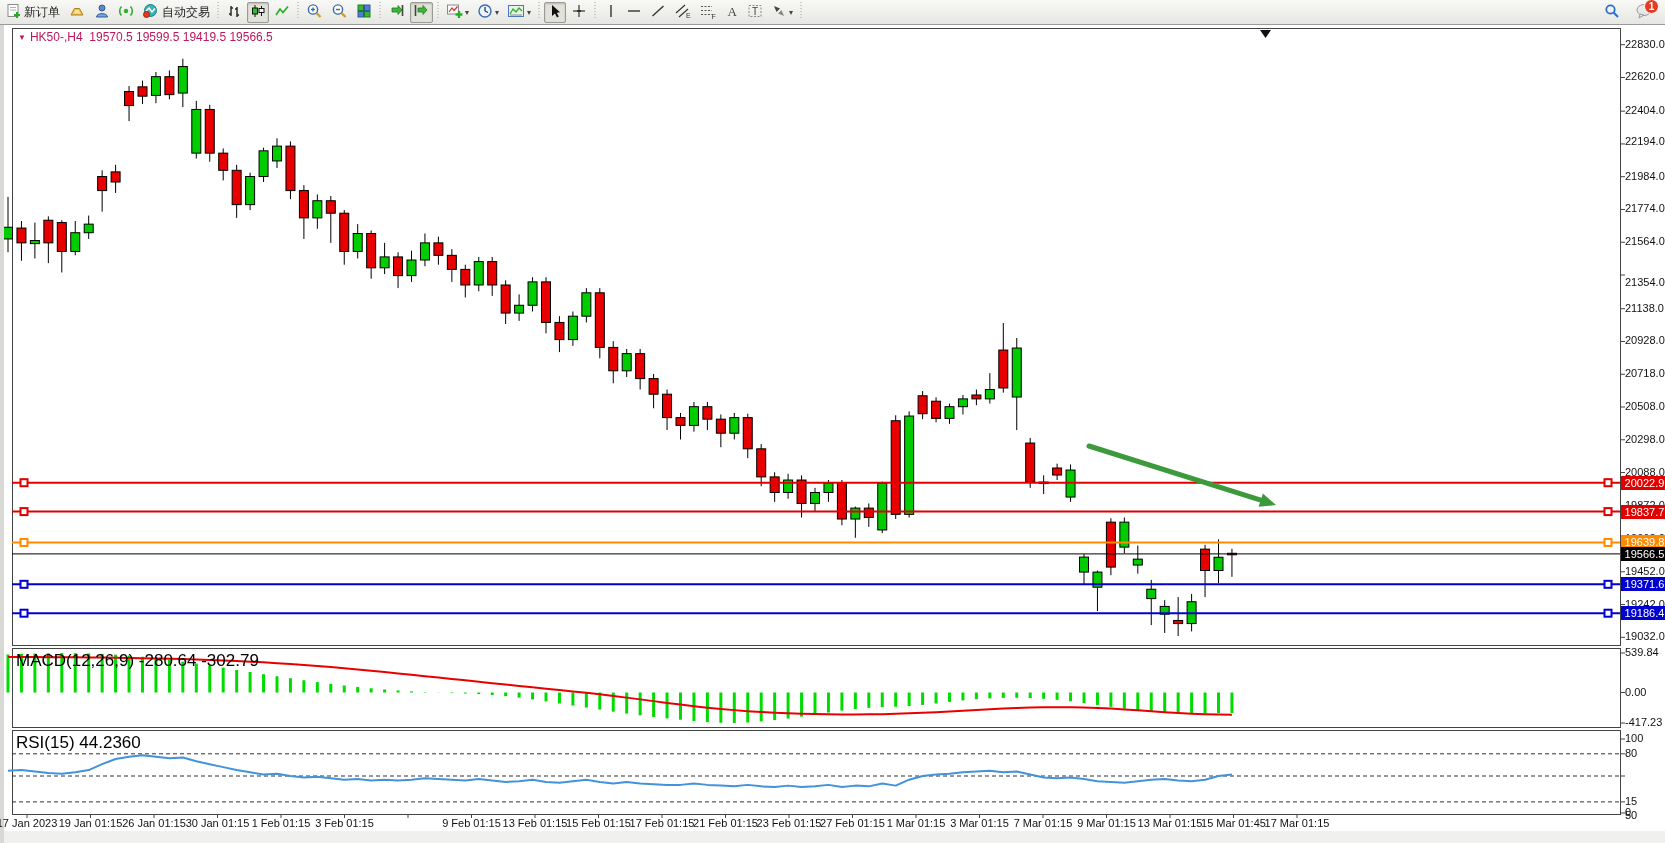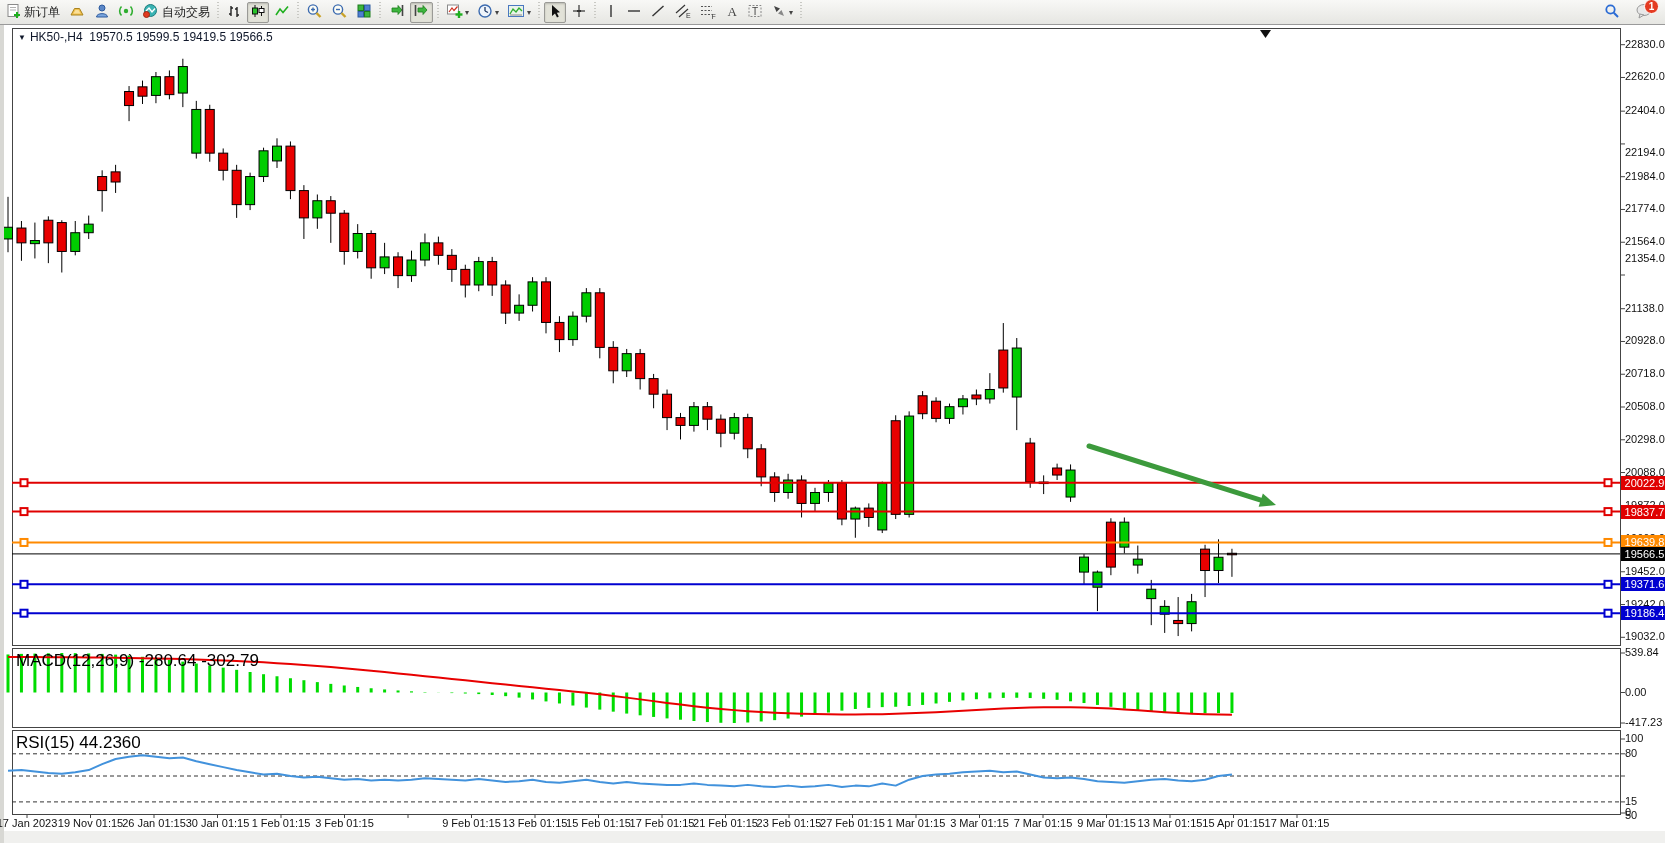--- a/index.html
+++ b/index.html
@@ -19,21 +19,21 @@
   .tf-btn{height:20px;padding:0 6px;margin:0;border:1px solid transparent;display:flex;align-items:center;
     font-size:11px;color:#333;letter-spacing:.3px;}
   .tf-btn.active{background:#ececе4;background-color:#ebebe2;border:1px solid #9a9a96;box-shadow:inset 0 1px 2px rgba(0,0,0,.15);}
   .tb-right{position:absolute;right:8px;top:2px;display:flex;align-items:center;}
   .badge{position:absolute;right:-4px;top:-4px;background:#e43b22;color:#fff;border-radius:8px;min-width:13px;height:13px;
     font-size:10px;display:flex;align-items:center;justify-content:center;border:1px solid #fff;font-weight:bold;}
   
   .chart-window{position:absolute;left:0;top:25px;width:1665px;height:818px;background:#fff;
     border-left:4px solid #d8d8d4;box-sizing:border-box;}
   #chart-svg{position:absolute;left:0;top:0;}
-  .chart-header{position:absolute;left:14px;top:5px;font-size:12px;color:#0f172a;z-index:5;white-space:nowrap;text-align:center;}
+  .chart-header{position:absolute;left:14px;top:5px;font-size:12px;color:#be185d;z-index:5;white-space:nowrap;text-align:center;}
   .chart-header .tri{font-size:8px;vertical-align:1px;margin-right:4px;}
   .ind-label{position:absolute;font-size:17px;color:#000;z-index:5;white-space:nowrap;}
   .axis-label{position:absolute;left:1621px;font-size:11px;color:#111;z-index:3;white-space:nowrap;}
   .line-tag{position:absolute;left:1617px;width:47px;height:14px;z-index:6;color:#fff;font-size:11px;
     text-align:center;line-height:14px;white-space:nowrap;}
   .date-label{position:absolute;width:90px;text-align:center;font-size:11px;color:#111;top:792px;z-index:3;}
   .bottom-strip{position:absolute;left:0;top:806px;width:1665px;height:12px;background:#f0f0ee;}
 </style>
 </head>
 <body>
@@ -606,25 +606,25 @@
     </svg>
   <div class="chart-header">
     <span class="tri">▼</span><span>HK50-,H4</span>&nbsp;&nbsp;<span>19570.5 19599.5 19419.5 19566.5</span>
   </div>
   <div class="ind-label" style="left:12px;top:626px;">MACD(12,26,9) -280.64 -302.79</div>
   <div class="ind-label" style="left:12px;top:708px;">RSI(15) 44.2360</div>
   <div id="labels-layer">
       <div class="axis-label" style="top:12.7px;">22830.0</div>
       <div class="axis-label" style="top:45.46642221875487px;">22620.0</div>
       <div class="axis-label" style="top:79.16902792947418px;">22404.0</div>
-      <div class="axis-label" style="top:121px;">22194.0</div>
+      <div class="axis-label" style="top:110px;">22194.0</div>
       <div class="axis-label" style="top:144.70187236698393px;">21984.0</div>
       <div class="axis-label" style="top:177.4682945857388px;">21774.0</div>
       <div class="axis-label" style="top:210.23471680449367px;">21564.0</div>
-      <div class="axis-label" style="top:227px;">21354.0</div>
+      <div class="axis-label" style="top:251px;">21354.0</div>
       <div class="axis-label" style="top:276.7037447339679px;">21138.0</div>
       <div class="axis-label" style="top:309.4701669527227px;">20928.0</div>
       <div class="axis-label" style="top:342.2365891714776px;">20718.0</div>
       <div class="axis-label" style="top:375.0030113902325px;">20508.0</div>
       <div class="axis-label" style="top:407.76943360898736px;">20298.0</div>
       <div class="axis-label" style="top:440.53585582774224px;">20088.0</div>
       <div class="axis-label" style="top:474.23846153846154px;">19872.0</div>
       <div class="axis-label" style="top:507.0048837572165px;">19662.0</div>
       <div class="axis-label" style="top:539.7713059759714px;">19452.0</div>
       <div class="axis-label" style="top:572.5377281947262px;">19242.0</div>
@@ -637,35 +637,35 @@
       <div class="axis-label" style="top:744px;margin-top:40px;">50</div>
       <div class="axis-label" style="top:769.9px;">15</div>
       <div class="axis-label" style="top:781px;">0</div>
       <div class="line-tag" style="top:450.69344671555604px;background:#E00000;">20022.9</div>
       <div class="line-tag" style="top:479.59031050085804px;background:#E00000;">19837.7</div>
       <div class="line-tag" style="top:510.46876267748496px;background:#FF8A00;">19639.8</div>
       <div class="line-tag" style="top:521.9058043376502px;background:#000000;">19566.5</div>
       <div class="line-tag" style="top:552.3161647682949px;background:#0000D0;">19371.6</div>
       <div class="line-tag" style="top:581.2130285535964px;background:#0000D0;">19186.4</div>
       <div class="date-label" style="left:-22px;">17 Jan 2023</div>
-      <div class="date-label" style="left:41.5px;">19 Nov 01:15</div>
+      <div class="date-label" style="left:41.5px;">19 Jan 01:15</div>
       <div class="date-label" style="left:105px;">26 Jan 01:15</div>
       <div class="date-label" style="left:168.5px;">30 Jan 01:15</div>
       <div class="date-label" style="left:232px;">1 Feb 01:15</div>
       <div class="date-label" style="left:295.5px;">3 Feb 01:15</div>
       <div class="date-label" style="left:359px;margin-top:24px;">7 Feb 01:15</div>
       <div class="date-label" style="left:422.5px;">9 Feb 01:15</div>
       <div class="date-label" style="left:486px;">13 Feb 01:15</div>
       <div class="date-label" style="left:549.5px;">15 Feb 01:15</div>
       <div class="date-label" style="left:613px;">17 Feb 01:15</div>
       <div class="date-label" style="left:676.5px;">21 Feb 01:15</div>
       <div class="date-label" style="left:740px;">23 Feb 01:15</div>
       <div class="date-label" style="left:803.5px;">27 Feb 01:15</div>
       <div class="date-label" style="left:867px;">1 Mar 01:15</div>
       <div class="date-label" style="left:930.5px;">3 Mar 01:15</div>
       <div class="date-label" style="left:994px;">7 Mar 01:15</div>
       <div class="date-label" style="left:1057.5px;">9 Mar 01:15</div>
       <div class="date-label" style="left:1121px;">13 Mar 01:15</div>
-      <div class="date-label" style="left:1184.5px;">15 Apr 01:15</div>
+      <div class="date-label" style="left:1184.5px;">15 Mar 01:45</div>
       <div class="date-label" style="left:1248px;">17 Mar 01:15</div>
     </div>
   <div class="bottom-strip"></div>
 </div>
 
 </body></html>

